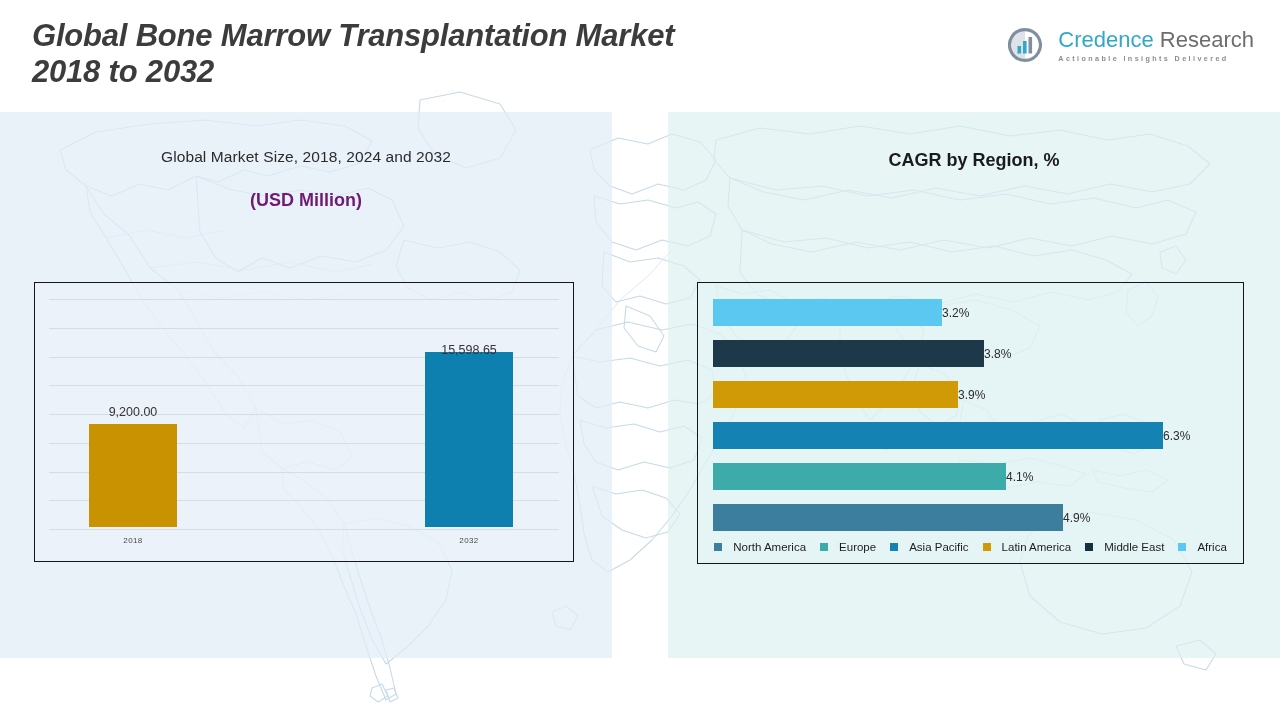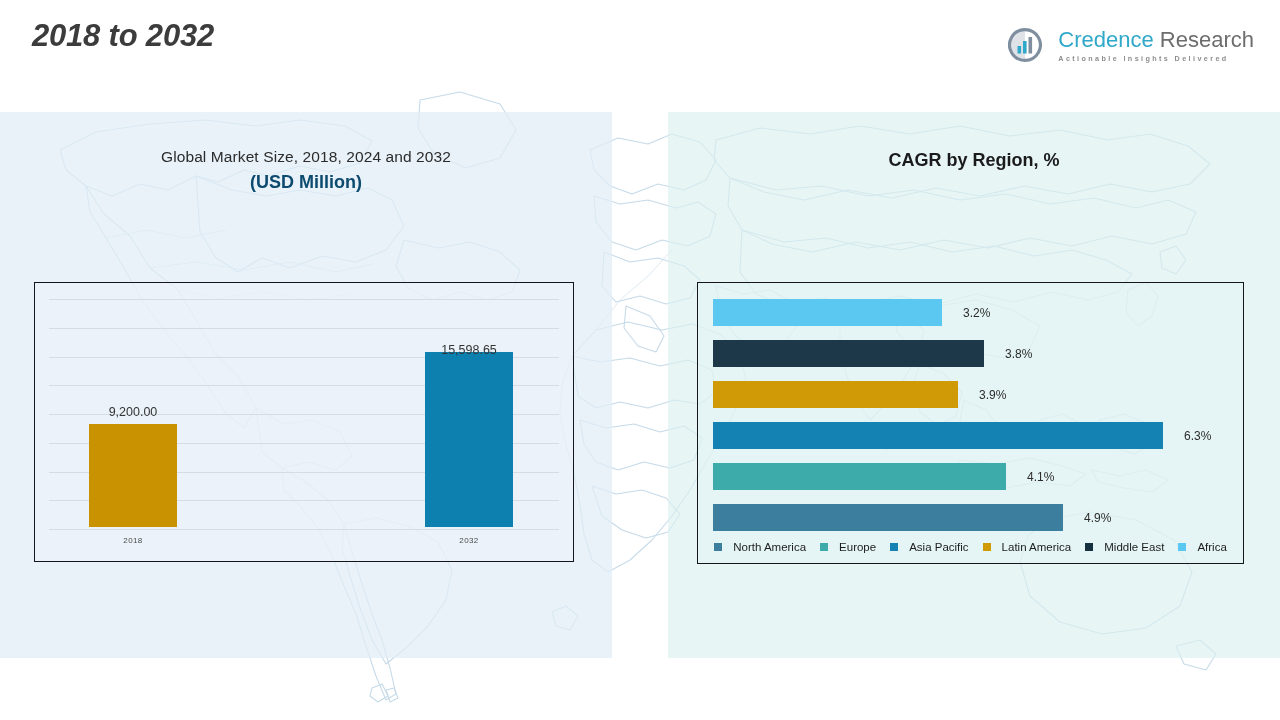--- a/index.html
+++ b/index.html
@@ -33,21 +33,21 @@
   .logo-tag{font-size:7.2px;letter-spacing:2.4px;color:#8e8e8e;white-space:nowrap;margin-top:2px;font-weight:bold;}
 
   
   .panel{position:absolute;top:112px;height:546px;z-index:1;}
   .panel-left{left:0;width:612px;background:rgba(225,237,247,0.72);}
   .panel-right{left:668px;width:612px;background:rgba(218,240,240,0.66);}
 
   .panel-title{position:absolute;z-index:4;text-align:center;color:#1b1b1b;}
   .pt-left{left:0;width:612px;top:148px;}
   .pt-left .line1{font-size:15.5px;color:#2b2b2b;letter-spacing:.1px;}
-  .pt-left .line2{font-size:18px;font-weight:bold;color:#0c4a6e;margin-top:6px;}
+  .pt-left .line2{font-size:18px;font-weight:bold;color:#701a75;margin-top:24px;}
   .pt-right{left:668px;width:612px;top:150px;font-size:18px;font-weight:bold;}
 
   
   .chartbox{position:absolute;border:1.6px solid #14161b;z-index:2;box-sizing:border-box;}
   .box-left{left:34px;top:282px;width:540px;height:280px;background:rgba(236,243,250,.55);}
   .box-right{left:697px;top:282px;width:547px;height:282px;background:rgba(227,244,244,.5);}
 
   .gridlines{position:absolute;left:0;top:0;right:0;bottom:0;}
   .gridlines .gl{position:absolute;left:14px;right:14px;height:1px;background:#d4dde4;}
 
@@ -57,21 +57,21 @@
   .col .bar{position:absolute;left:0;bottom:0;width:100%;}
   .col .vlabel{position:absolute;left:50%;transform:translateX(-50%);bottom:100%;margin-bottom:5px;
       font-size:12.5px;color:#343434;white-space:nowrap;}
   .col .clabel{position:absolute;left:50%;transform:translateX(-50%);top:100%;margin-top:9px;
       font-size:8px;color:#4a4a4a;white-space:nowrap;letter-spacing:.4px;}
 
   
   .hbar-row{position:absolute;left:15px;height:27px;}
   .hbar-row .hbar{height:100%;}
   .hbar-row .hlabel{position:absolute;left:100%;top:50%;transform:translateY(-50%);
-      margin-left:21px;font-size:12px;color:#2c2c2c;white-space:nowrap;}
+      margin-left:0;font-size:12px;color:#2c2c2c;white-space:nowrap;}
 
   .legend{position:absolute;left:0;right:0;bottom:10px;display:flex;justify-content:center;
       align-items:center;gap:14px;flex-wrap:nowrap;}
   .legend-item{display:flex;align-items:center;gap:11px;font-size:11.5px;color:#1d1d1d;white-space:nowrap;}
   .legend-swatch{width:8px;height:8px;display:inline-block;}
 </style>
 </head>
 <body>
 
 <div id="stage">
@@ -137,20 +137,21 @@
         <path d="M106 238 L146 230 L186 238 L226 230"></path>
       </g>
     </svg>
   </div>
 
   <div class="panel panel-left"></div>
   <div class="panel panel-right"></div>
 
   <div class="header">
     <div class="title">
+      <span>Global Bone Marrow Transplantation Market</span>
       <span class="l2">2018 to 2032</span>
     </div>
 
     <div class="logo">
       <div class="logo-mark">
         <svg viewBox="0 0 34 34" width="34" height="34" xmlns="http://www.w3.org/2000/svg">
           <path d="M17 1.6 A15.4 15.4 0 1 1 16.9 1.6 Z" fill="none" stroke="#7f8fa0" stroke-width="3.1"></path>
           <path d="M17 1.6 A15.4 15.4 0 0 0 17 32.4 Z" fill="#7f8fa0" opacity="0.25"></path>
           <rect x="9.5" y="18" width="3.6" height="7.5" fill="#2fa8c9"></rect>
           <rect x="15" y="13" width="3.6" height="12.5" fill="#2fa8c9"></rect>

